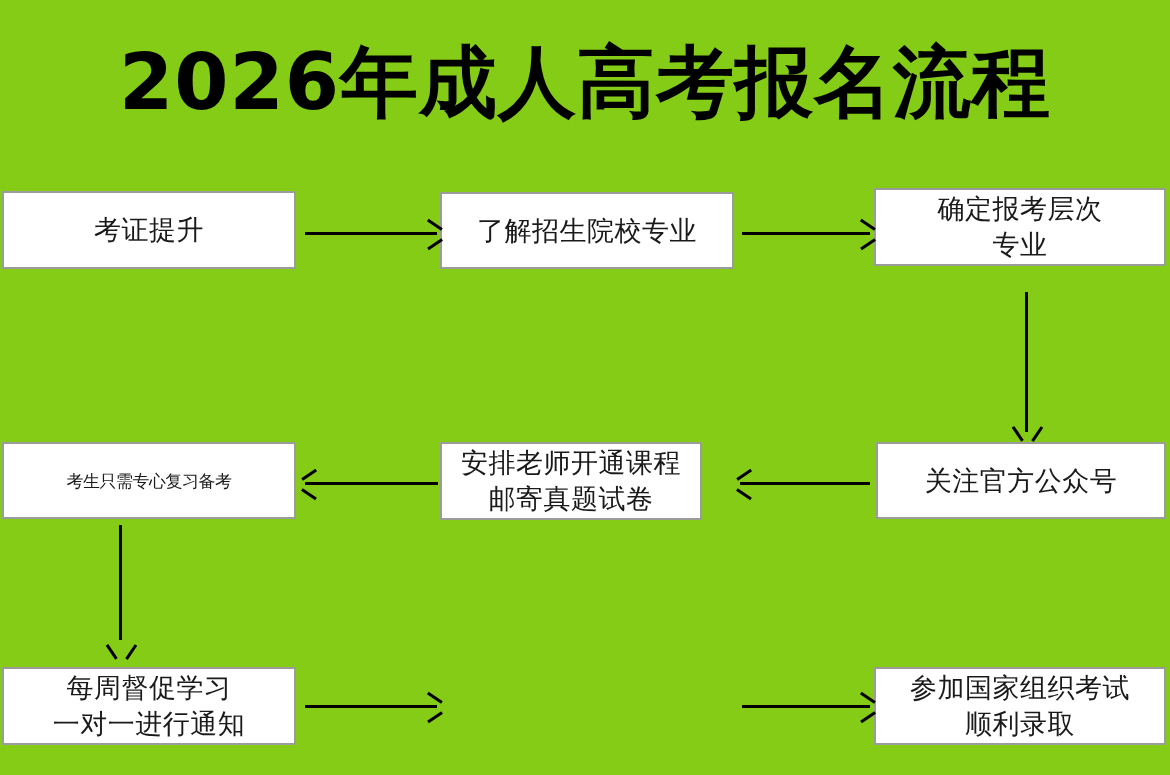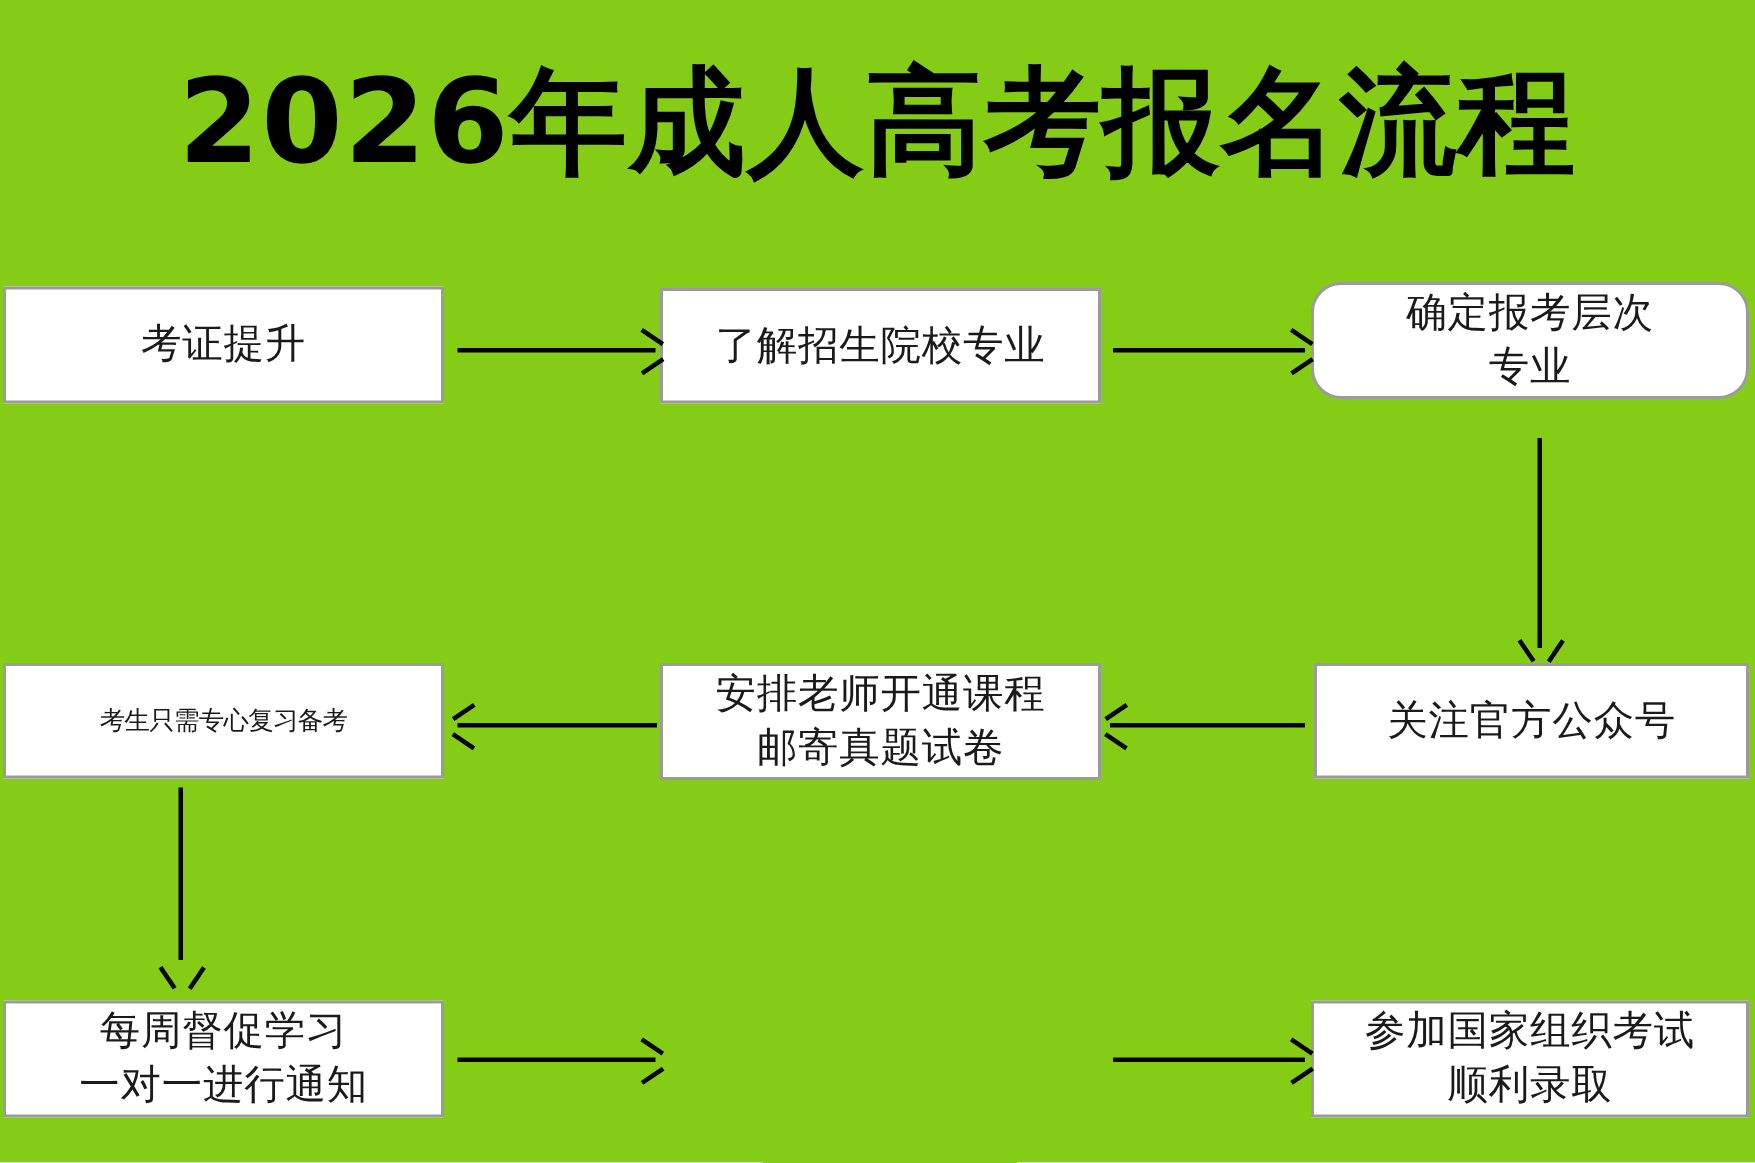--- a/index.html
+++ b/index.html
@@ -99,30 +99,30 @@
   <div id="title">2026年成人高考报名流程</div>
 
   <div class="node" style="left:2px;  top:191px; width:294px; height:78px;">
     <div class="line">考证提升</div>
   </div>
 
   <div class="node" style="left:440px; top:192px; width:294px; height:77px;">
     <div class="line">了解招生院校专业</div>
   </div>
 
-  <div class="node" style="left:874px; top:188px; width:292px; height:78px;border-radius:20px;">
+  <div class="node" style="left:874px; top:188px; width:292px; height:78px;">
     <div class="line">确定报考层次</div>
     <div class="line">专业</div>
   </div>
 
   <div class="node tight" style="left:2px;  top:442px; width:294px; height:77px;">
     <div class="line">考生只需专心复习备考</div>
   </div>
 
-  <div class="node" style="left:440px; top:442px; width:294px; height:78px;">
+  <div class="node" style="left:440px; top:442px; width:262px; height:78px;">
     <div class="line">安排老师开通课程</div>
     <div class="line">邮寄真题试卷</div>
   </div>
 
   <div class="node" style="left:876px; top:442px; width:290px; height:77px;">
     <div class="line">关注官方公众号</div>
   </div>
 
   <div class="node" style="left:2px;  top:667px; width:294px; height:78px;">
     <div class="line">每周督促学习</div>

